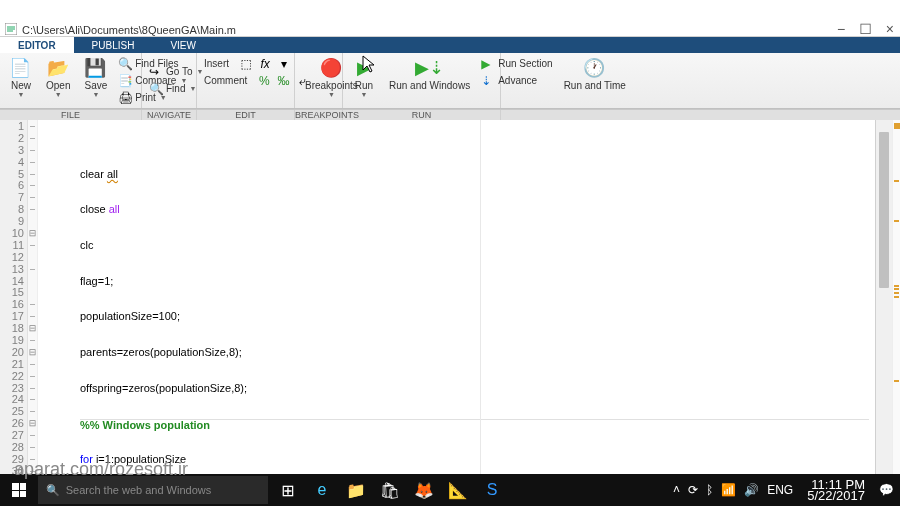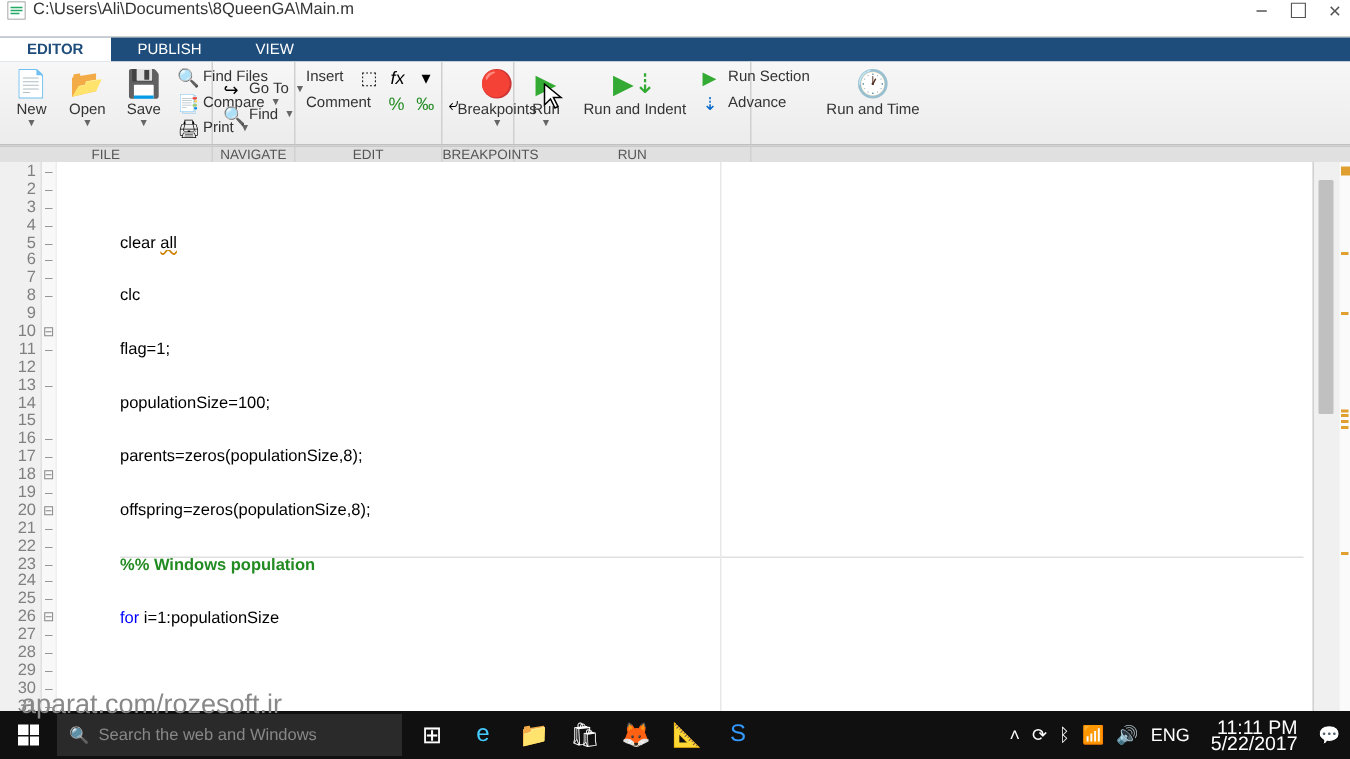--- a/index.html
+++ b/index.html
@@ -1,18 +1,18 @@
 <!DOCTYPE html>
 <html><head>
 <meta charset="utf-8">
 <style>
 * { margin: 0; padding: 0; box-sizing: border-box; font-family: 'Segoe UI', Tahoma, sans-serif; }
 body { width: 900px; height: 506px; background: #fff; overflow: hidden; position: relative; font-size: 11px; }
 
-.titlebar { height: 25px; background: #fff; display: flex; align-items: flex-start; padding: 0 4px; border-bottom: 1px solid #d0d0d0; }
+.titlebar { height: 37px; background: #fff; display: flex; align-items: flex-end; padding: 0 4px; border-bottom: 1px solid #d0d0d0; }
 .titlebar .icon { width: 14px; height: 14px; margin-right: 4px; display: inline-flex; align-items: center; justify-content: center; }
 .titlebar .title { flex: 1; font-size: 11px; color: #333; }
 .win-controls { display: flex; gap: 14px; margin-right: 2px; }
 .win-controls span { font-size: 14px; color: #555; cursor: pointer; line-height: 14px; }
 
 .tabs { display: flex; height: 16px; background: #1e4d7b; }
 .tab { padding: 1px 18px; font-size: 10px; color: #fff; cursor: pointer; display: flex; align-items: center; }
 .tab.active { background: #fff; color: #1e4d7b; font-weight: bold; }
 
 .ribbon { height: 56px; background: linear-gradient(#f7f7f7, #ececec); border-bottom: 1px solid #c0c0c0; display: flex; }
@@ -167,21 +167,21 @@
 
   <div class="ribbon-group row" style="width:158px">
     <div class="big-btn">
       <span class="ico" style="color:#3a3">▶</span>
       <span class="lbl">Run</span>
       <span class="drop">▼</span>
     </div>
     <div class="big-btn">
       <span class="ico" style="color:#3a3">▶⇣</span>
       <span class="lbl">Run and
-Indent</span>
+Windows</span>
     </div>
     <div class="small-btns">
       <div class="srow">
           <span class="ico" style="color:#3a3">▶</span>
           <span class="lbl">Run Section</span>
         </div>
       <div class="srow">
           <span class="ico" style="color:#06c">⇣</span>
           <span class="lbl">Advance</span>
         </div>
@@ -265,20 +265,21 @@
       <div class="dash">–</div>
       <div class="dash">–</div>
       <div class="dash">–</div>
       <div class="dash">–</div>
       <div class="dash">–</div>
   </div>
   <div class="code">
     <div class="highlight-bg"></div>
     <div class="vline"></div>
     <div class="line"><span>clear </span><span class="warn">all</span></div>
+    <div class="line"><span>close </span><span class="str">all</span></div>
     <div class="line">clc</div>
     <div class="line">flag=1;</div>
     <div class="line">populationSize=100;</div>
     <div class="line">parents=zeros(populationSize,8);</div>
     <div class="line">offspring=zeros(populationSize,8);</div>
     <div class="line section-line"><span class="sec">%% Windows population</span></div>
     <div class="line"><span class="kw">for</span><span> i=1:populationSize</span></div>
     
     
     

